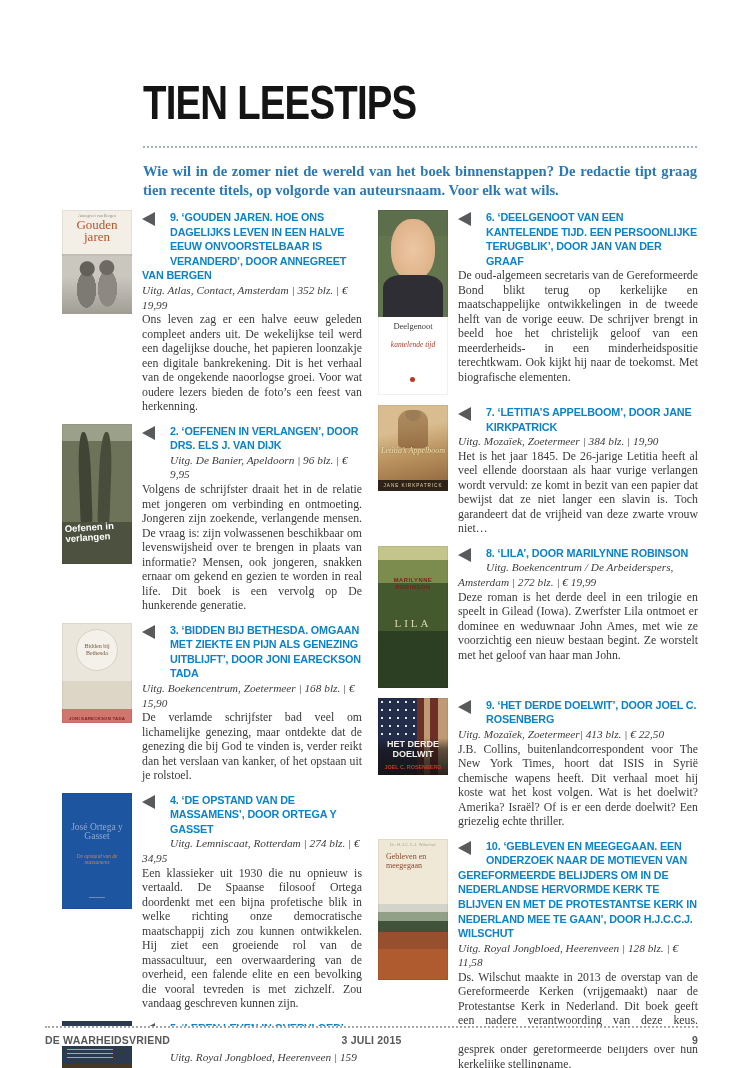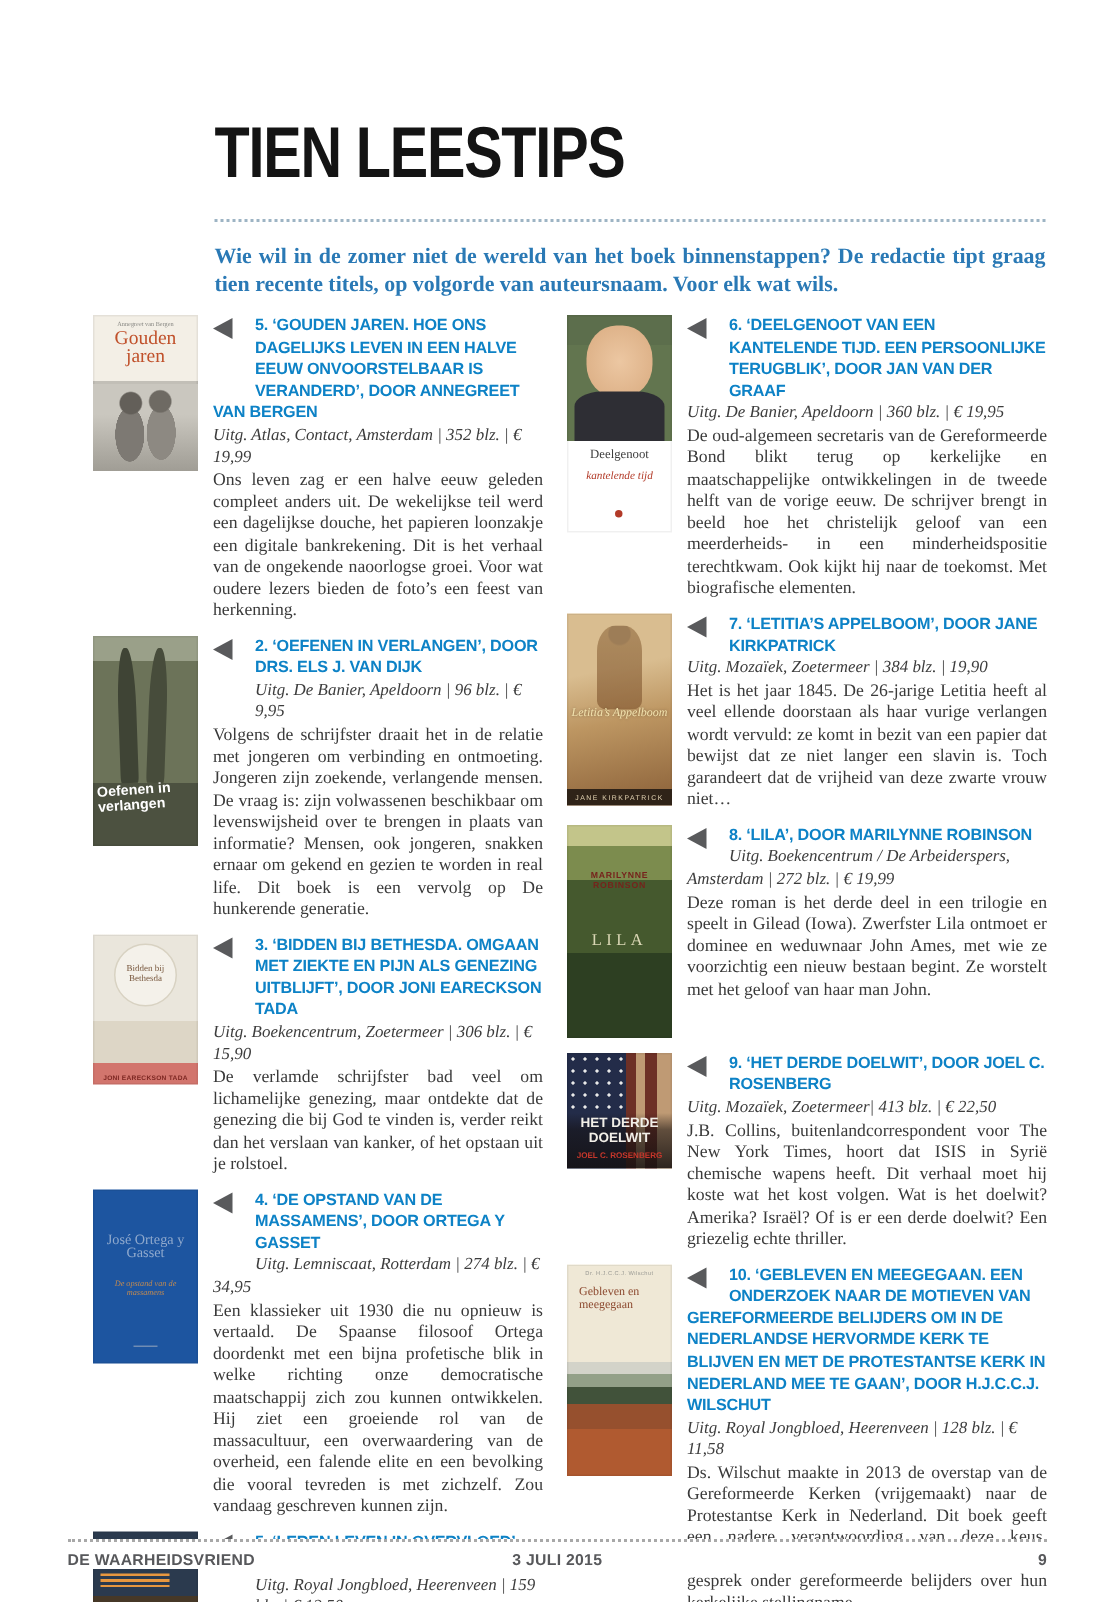--- a/index.html
+++ b/index.html
@@ -120,21 +120,21 @@
 
       <article class="entry">
         <div class="cover c1" style="height:104px">
           <div class="au">Annegreet van Bergen</div>
           <div class="ti">Gouden jaren</div>
         </div>
         <div class="etext">
           <div class="arr" style="height:43.8px">
               <span class="tri"></span>
             </div>
-          <h3 class="btitle">5. ‘GOUDEN JAREN. HOE ONS DAGELIJKS LEVEN IN EEN HALVE EEUW ONVOORSTELBAAR IS VERANDERD’, DOOR ANNEGREET VAN BERGEN</h3>
+          <h3 class="btitle">9. ‘GOUDEN JAREN. HOE ONS DAGELIJKS LEVEN IN EEN HALVE EEUW ONVOORSTELBAAR IS VERANDERD’, DOOR ANNEGREET VAN BERGEN</h3>
           <p class="pub">Uitg. Atlas, Contact, Amsterdam | 352 blz. | € 19,99</p>
           <p class="desc">Ons leven zag er een halve eeuw geleden compleet anders uit. De wekelijkse teil werd een dagelijkse douche, het papieren loonzakje een digitale bankrekening. Dit is het verhaal van de ongekende naoorlogse groei. Voor wat oudere lezers bieden de foto’s een feest van herkenning.</p>
         </div>
       </article>
 
       <article class="entry">
         <div class="cover c2" style="height:140px">
           <div class="ti">Oefenen in verlangen</div>
         </div>
         <div class="etext">
@@ -150,21 +150,21 @@
       <article class="entry">
         <div class="cover c3" style="height:100px">
           <div class="circle">Bidden bij Bethesda</div>
           <div class="au">JONI EARECKSON TADA</div>
         </div>
         <div class="etext">
           <div class="arr" style="height:43.8px">
               <span class="tri"></span>
             </div>
           <h3 class="btitle">3. ‘BIDDEN BIJ BETHESDA. OMGAAN MET ZIEKTE EN PIJN ALS GENEZING UITBLIJFT’, DOOR JONI EARECKSON TADA</h3>
-          <p class="pub">Uitg. Boekencentrum, Zoetermeer | 306 blz. | € 15,90</p>
+          <p class="pub">Uitg. Boekencentrum, Zoetermeer | 168 blz. | € 15,90</p>
           <p class="desc">De verlamde schrijfster bad veel om lichamelijke genezing, maar ontdekte dat de genezing die bij God te vinden is, verder reikt dan het verslaan van kanker, of het opstaan uit je rolstoel.</p>
         </div>
       </article>
 
       <article class="entry">
         <div class="cover c4" style="height:116px">
           <div class="au">José Ortega y Gasset</div>
           <div class="ti">De opstand van de massamens</div>
         </div>
         <div class="etext">
@@ -189,37 +189,36 @@
           <p class="pub">Uitg. Royal Jongbloed, Heerenveen | 159 blz. | € 12,50</p>
 
         </div>
       </article>
 
     </div>
 
     <div class="col-right">
 
       <article class="entry">
-        <div class="cover c6" style="height:145px">
+        <div class="cover c6" style="height:185px">
           <div class="t1">Deelgenoot</div>
           <div class="t2">kantelende tijd</div>
           <div class="mark"></div>
         </div>
         <div class="etext">
           <div class="arr" style="height:43.8px">
               <span class="tri"></span>
             </div>
           <h3 class="btitle">6. ‘DEELGENOOT VAN EEN KANTELENDE TIJD. EEN PERSOONLIJKE TERUGBLIK’, DOOR JAN VAN DER GRAAF</h3>
-          <p class="pub">Uitg. De Banier, Apeldoorn | 360 blz. | € 19,95</p>
           <p class="desc">De oud-algemeen secretaris van de Gereformeerde Bond blikt terug op kerkelijke en maatschappelijke ontwikkelingen in de tweede helft van de vorige eeuw. De schrijver brengt in beeld hoe het christelijk geloof van een meerderheids- in een minderheidspositie terechtkwam. Ook kijkt hij naar de toekomst. Met biografische elementen.</p>
         </div>
       </article>
 
       <article class="entry">
-        <div class="cover c7" style="height:128px">
+        <div class="cover c7" style="height:86px">
           <div class="ti">Letitia’s Appelboom</div>
           <div class="au">JANE KIRKPATRICK</div>
         </div>
         <div class="etext">
           <div class="arr" style="height:29.2px">
               <span class="tri"></span>
             </div>
           <h3 class="btitle">7. ‘LETITIA’S APPELBOOM’, DOOR JANE KIRKPATRICK</h3>
           <p class="pub">Uitg. Mozaïek, Zoetermeer | 384 blz. | 19,90</p>
           <p class="desc">Het is het jaar 1845. De 26-jarige Letitia heeft al veel ellende doorstaan als haar vurige verlangen wordt vervuld: ze komt in bezit van een papier dat bewijst dat ze niet langer een slavin is. Toch garandeert dat de vrijheid van deze zwarte vrouw niet…</p>

